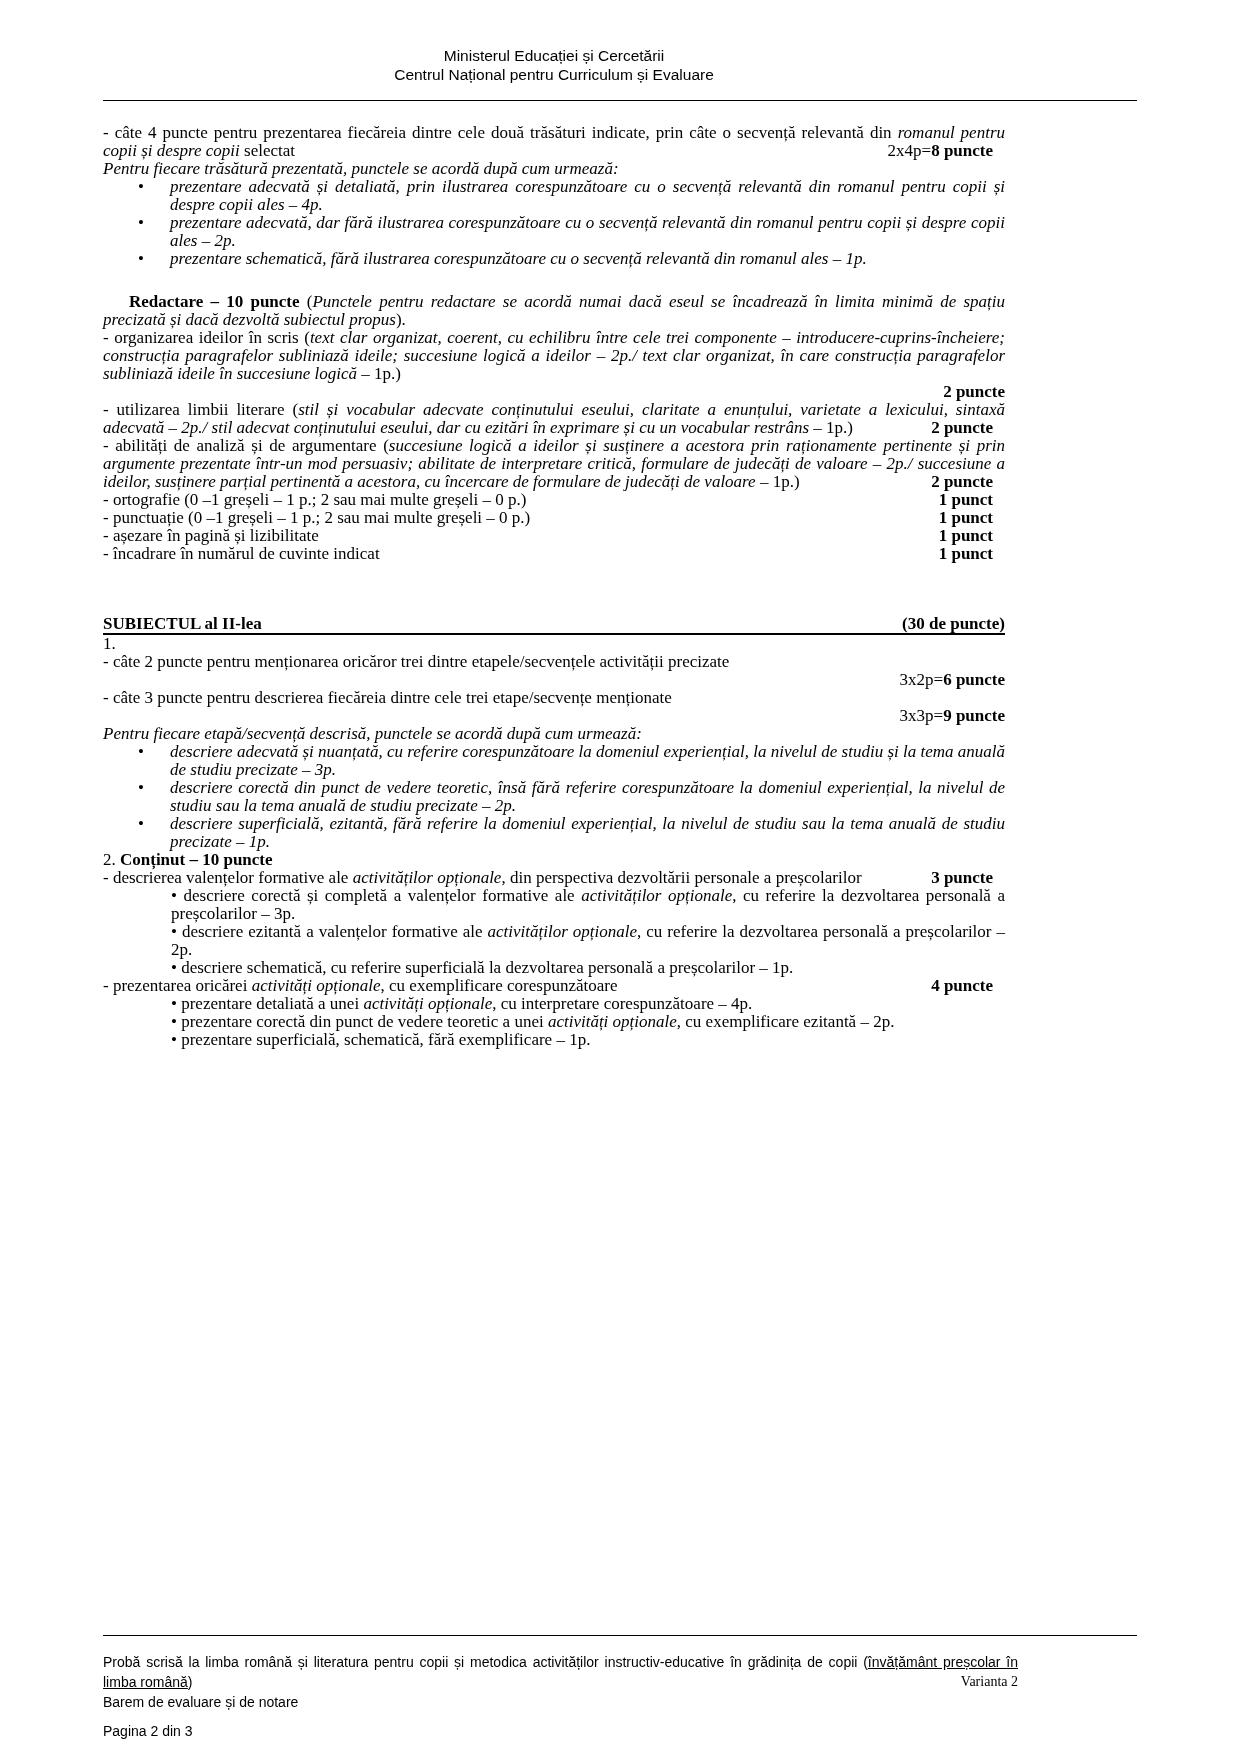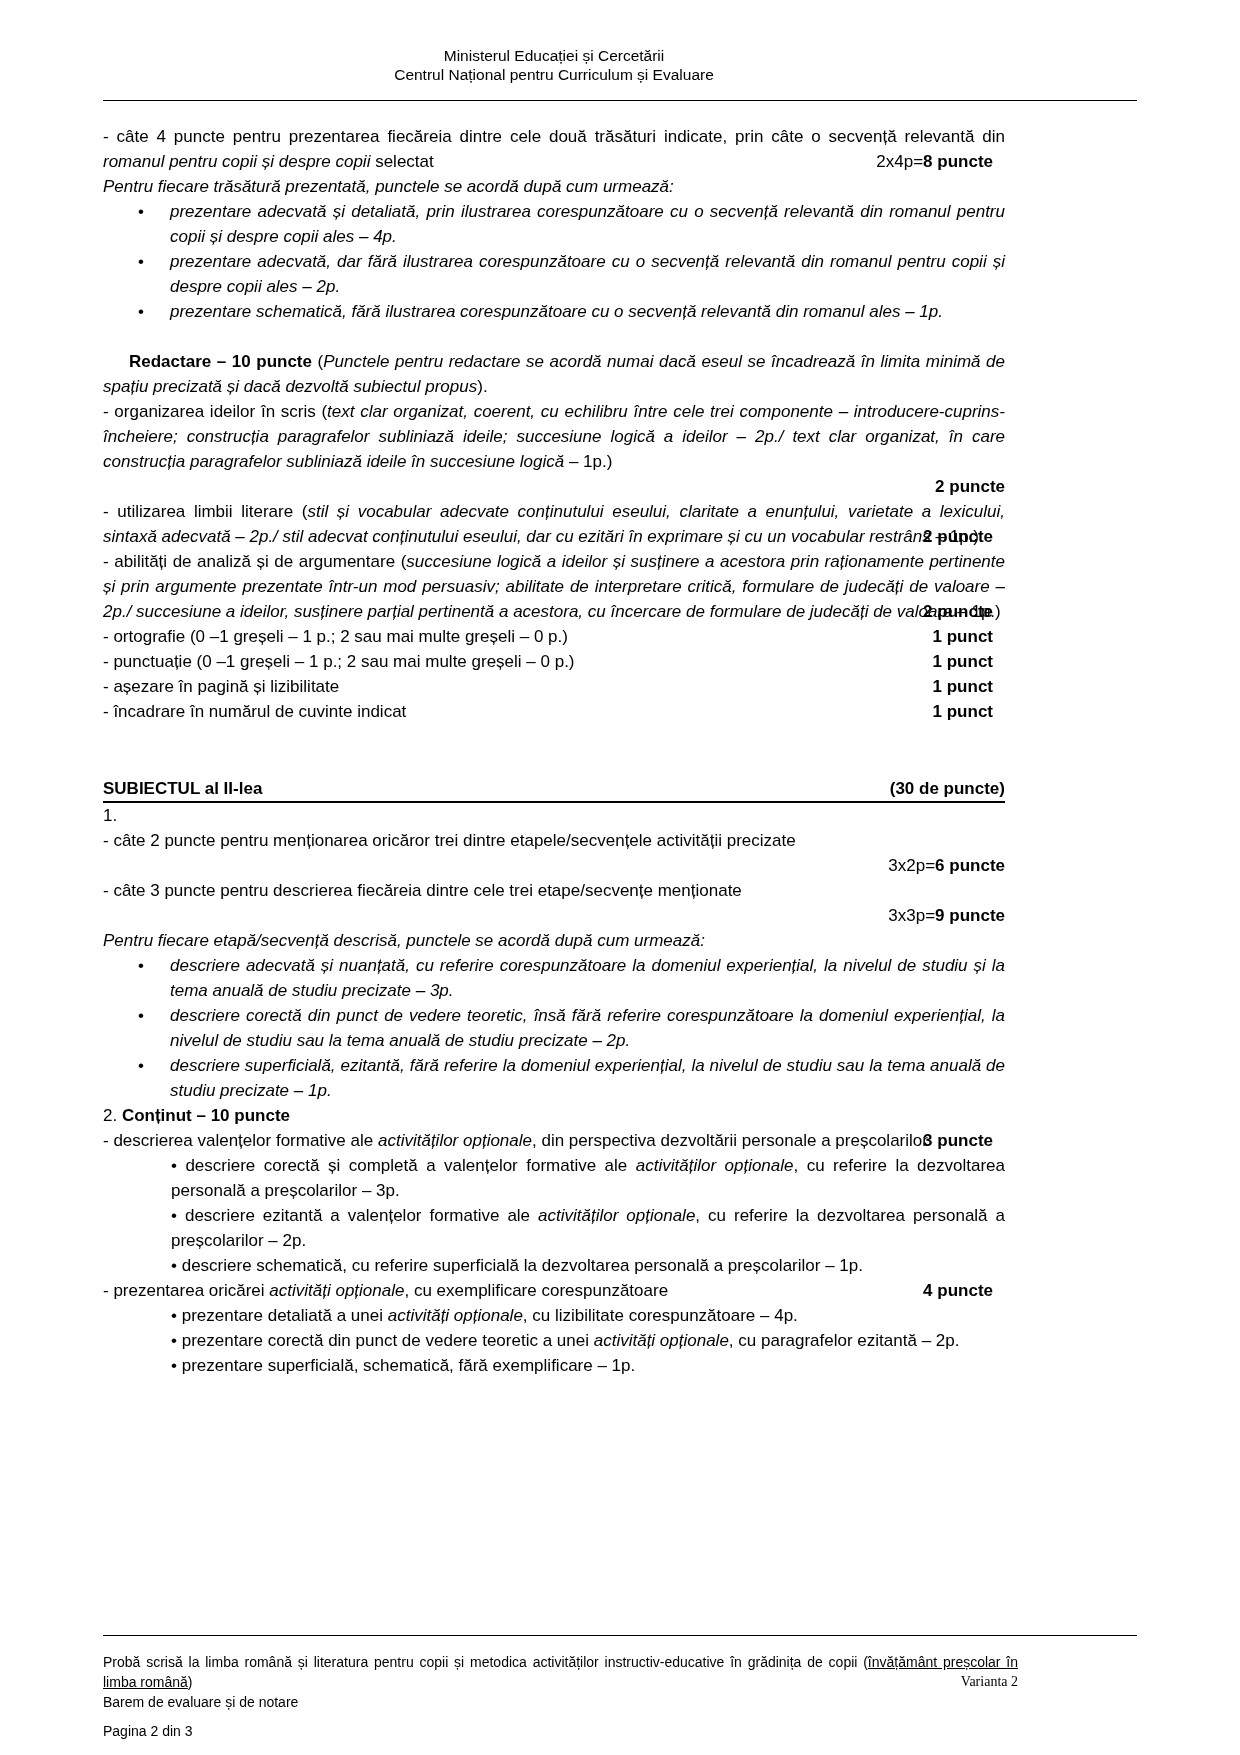--- a/index.html
+++ b/index.html
@@ -9,21 +9,21 @@
     width:1240px; height:1755px;
     color:#000;
     font-family:"Liberation Sans","DejaVu Sans",sans-serif;
     -webkit-font-smoothing:antialiased;
   }
   .page { width:100%; height:100%; padding:46px 0 14px 103px; display:flex; flex-direction:column; }
 
   .doc-header { width:1034px; border-bottom:1.5px solid #000; padding-bottom:16px; font-size:15.5px; line-height:19px; }
   .doc-header .hline { width:902px; text-align:center; }
 
-  .doc-body { width:902px; margin-top:23px; font-size:17px; line-height:25px; }
+  .doc-body { width:902px; margin-top:23px; font-size:17px; line-height:18px;font-family:Liberation Serif, serif; }
 
   .para { position:relative; text-align:justify; }
   .i { font-style:italic; }
   .u { text-decoration:underline; }
   b { font-weight:bold; }
 
   .score-abs { position:absolute; right:12px; bottom:0; white-space:nowrap; }
   .score-line { text-align:right; }
 
   .bullet-row { display:flex; margin-left:35px; }
@@ -164,24 +164,24 @@
     <div class="sub-bullet">
       <span>• descriere schematică, cu referire superficială la dezvoltarea personală a preșcolarilor – 1p.</span><span class="i"></span><span></span>
     </div>
 
     <div class="para">
       <span>- prezentarea oricărei </span><span class="i">activități opționale</span><span>, cu exemplificare corespunzătoare</span>
       <span class="score-abs"><b>4 puncte</b></span>
     </div>
 
     <div class="sub-bullet">
-      <span>• prezentare detaliată a unei </span><span class="i">activități opționale</span><span>, cu lizibilitate corespunzătoare – 4p.</span>
+      <span>• prezentare detaliată a unei </span><span class="i">activități opționale</span><span>, cu interpretare corespunzătoare – 4p.</span>
     </div>
     <div class="sub-bullet">
-      <span>• prezentare corectă din punct de vedere teoretic a unei </span><span class="i">activități opționale</span><span>, cu paragrafelor ezitantă – 2p.</span>
+      <span>• prezentare corectă din punct de vedere teoretic a unei </span><span class="i">activități opționale</span><span>, cu exemplificare ezitantă – 2p.</span>
     </div>
     <div class="sub-bullet">
       <span>• prezentare superficială, schematică, fără exemplificare – 1p.</span><span class="i"></span><span></span>
     </div>
 
   </div>
 
   <div class="doc-footer">
     <div class="footer-para">
       <span>Probă scrisă la limba română și literatura pentru copii și metodica activităților instructiv-educative în grădinița de copii (</span><span class="u">învățământ preșcolar în limba română</span><span>)</span>

